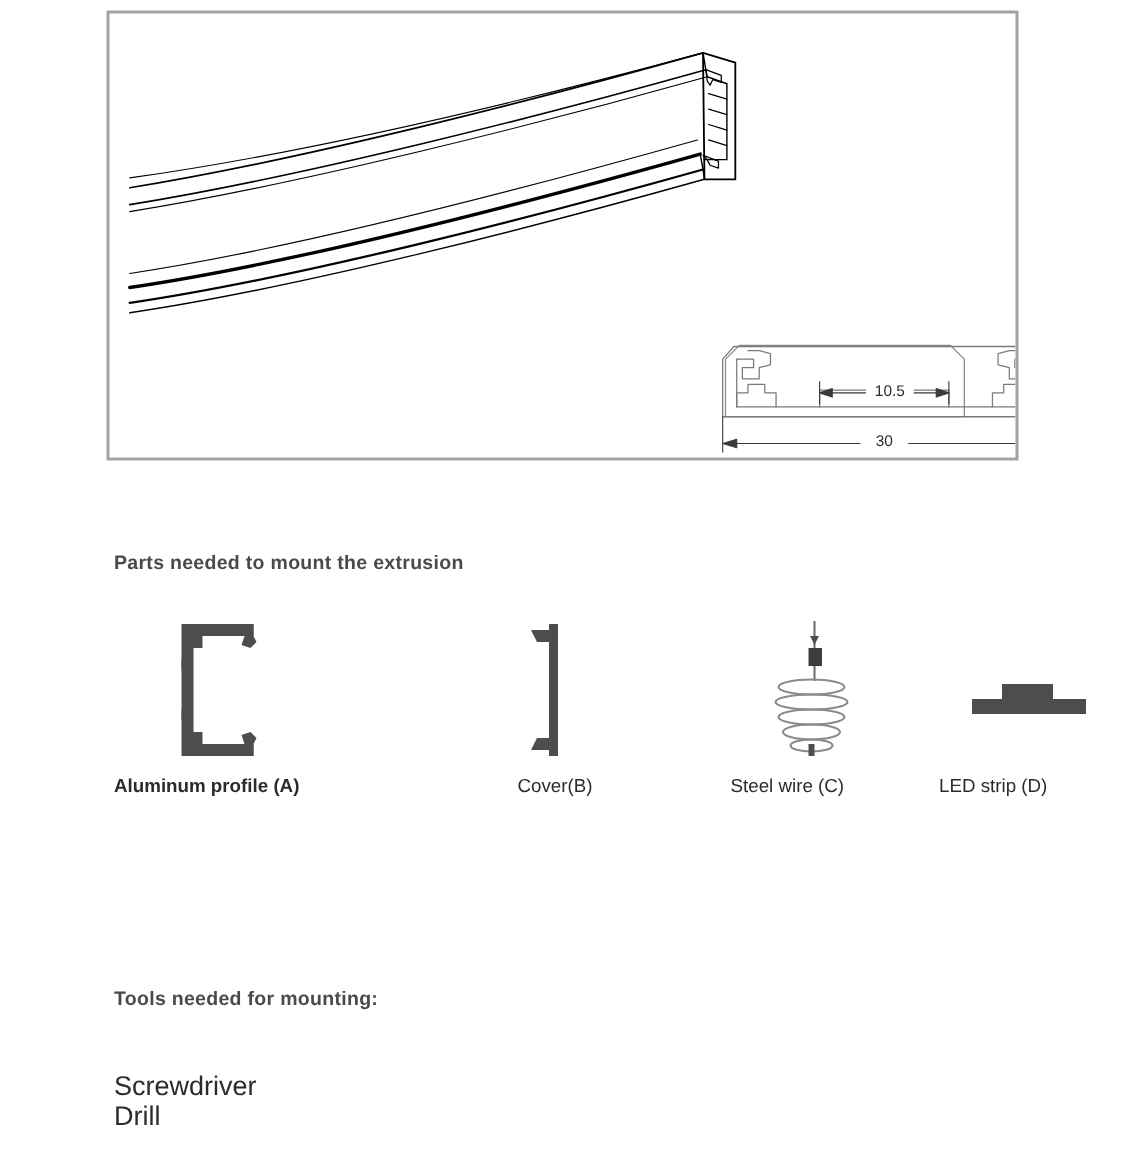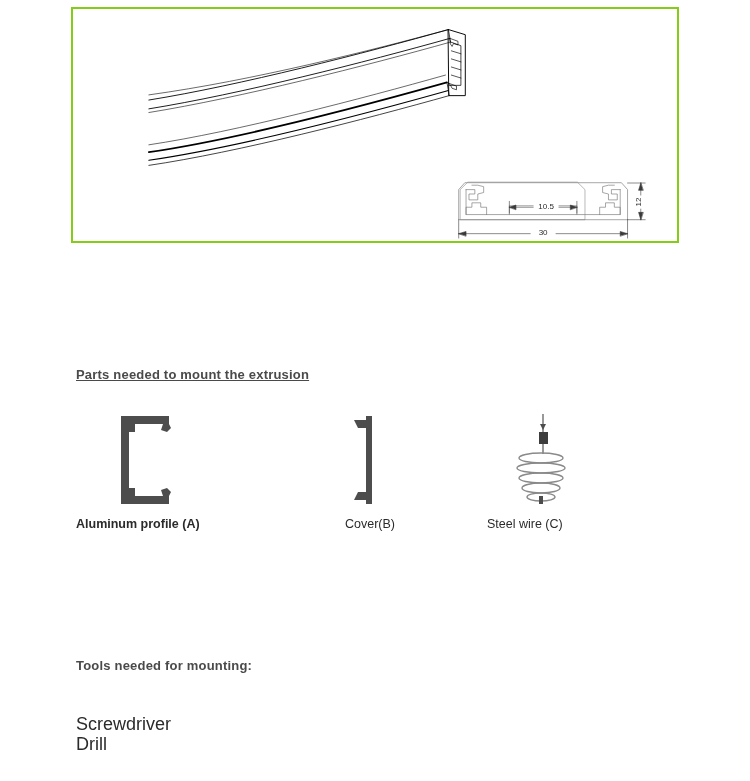--- a/index.html
+++ b/index.html
@@ -16,43 +16,43 @@
     color: #2b2b2b;
     overflow: hidden;
   }
 
   
   .figure-frame {
     position: absolute;
     left: 71px;
     top: 7px;
     width: 608px;
-    height: 236px;
-    border: 2px solid #84cc16;
+    height: 300px;
+    border: 2px solid #a3a3a3;
     background: #ffffff;
     box-sizing: border-box;
     overflow: hidden;
   }
   .figure-frame svg {
     display: block;
     width: 100%;
     height: 100%;
   }
 
   
   .section-heading {
     position: absolute;
     left: 76px;
     font-size: 13px;
     font-weight: bold;
     color: #4a4a4a;
     letter-spacing: 0.2px;
     white-space: nowrap;
   }
-  #parts-heading { top: 367px; text-decoration: underline; }
+  #parts-heading { top: 367px; }
   #tools-heading { top: 658px; }
 
   
   .parts-row {
     position: absolute;
     left: 71px;
     top: 405px;
     width: 610px;
     height: 135px;
   }
@@ -247,19 +247,28 @@
           <ellipse cx="40" cy="68" rx="22" ry="5"></ellipse>
           <ellipse cx="40" cy="78" rx="19" ry="5"></ellipse>
           <ellipse cx="40" cy="87" rx="14" ry="4"></ellipse>
         </g>
         <rect x="38" y="86" width="4" height="8" fill="#4d4d4d"></rect>
       </svg>
     </div>
     <div class="part-label">Steel wire (C)</div>
   </div>
 
+  <div class="part-cell" id="part-cell-3">
+    <div class="part-icon" id="icon-led-strip">
+      <svg width="80" height="100" viewBox="0 0 80 100" xmlns="http://www.w3.org/2000/svg">
+        <rect x="2" y="56" width="76" height="10" fill="#4d4d4d"></rect>
+        <rect x="22" y="46" width="34" height="12" fill="#4d4d4d"></rect>
+      </svg>
+    </div>
+    <div class="part-label">LED strip (D)</div>
+  </div>
 </div>
 
 <div class="section-heading" id="tools-heading">Tools needed for mounting:</div>
 
 <div class="tool-item" id="tool-item-0">Screwdriver</div>
 
 <div class="tool-item" id="tool-item-1">Drill</div>
 
 </body></html>

